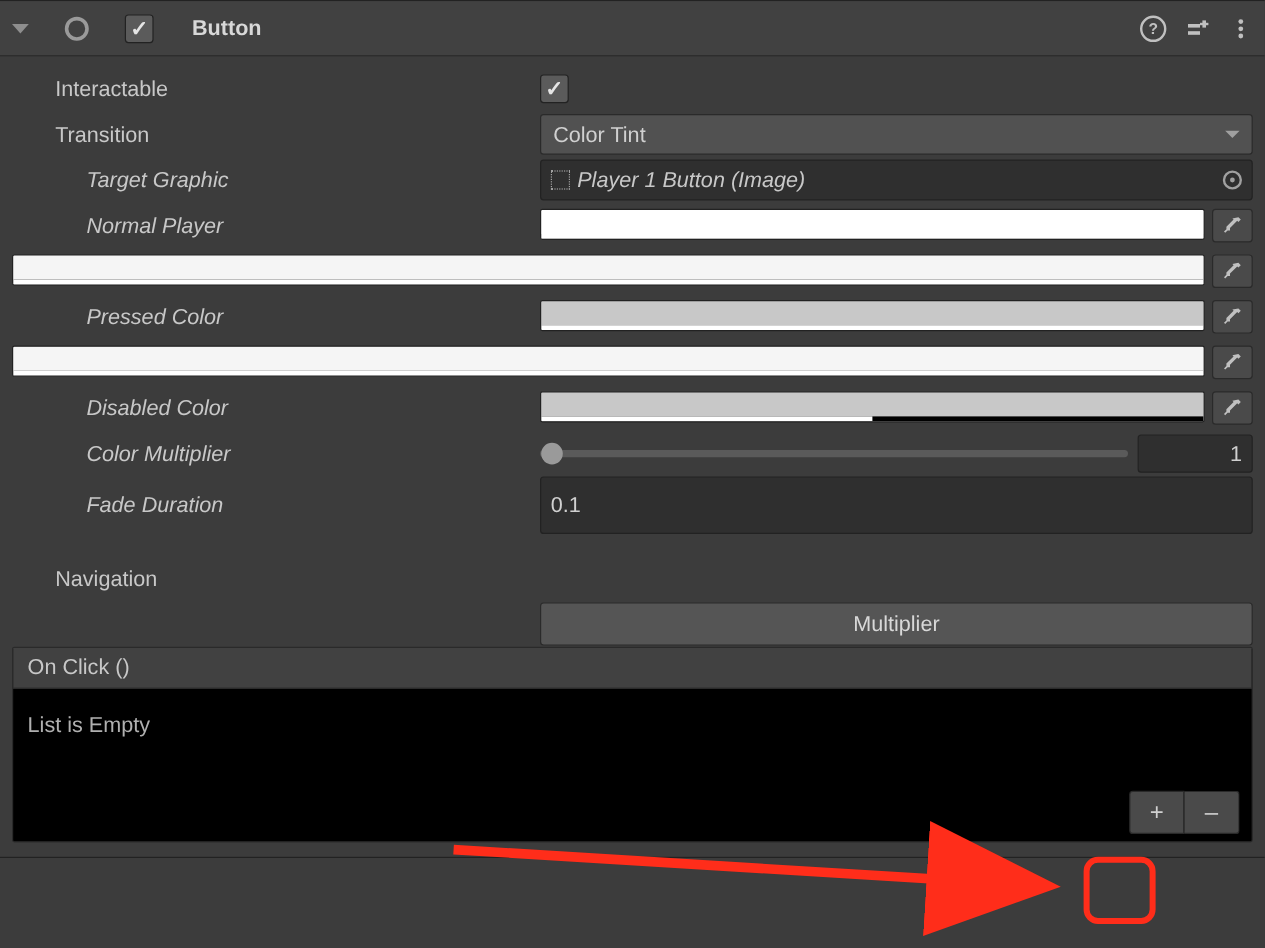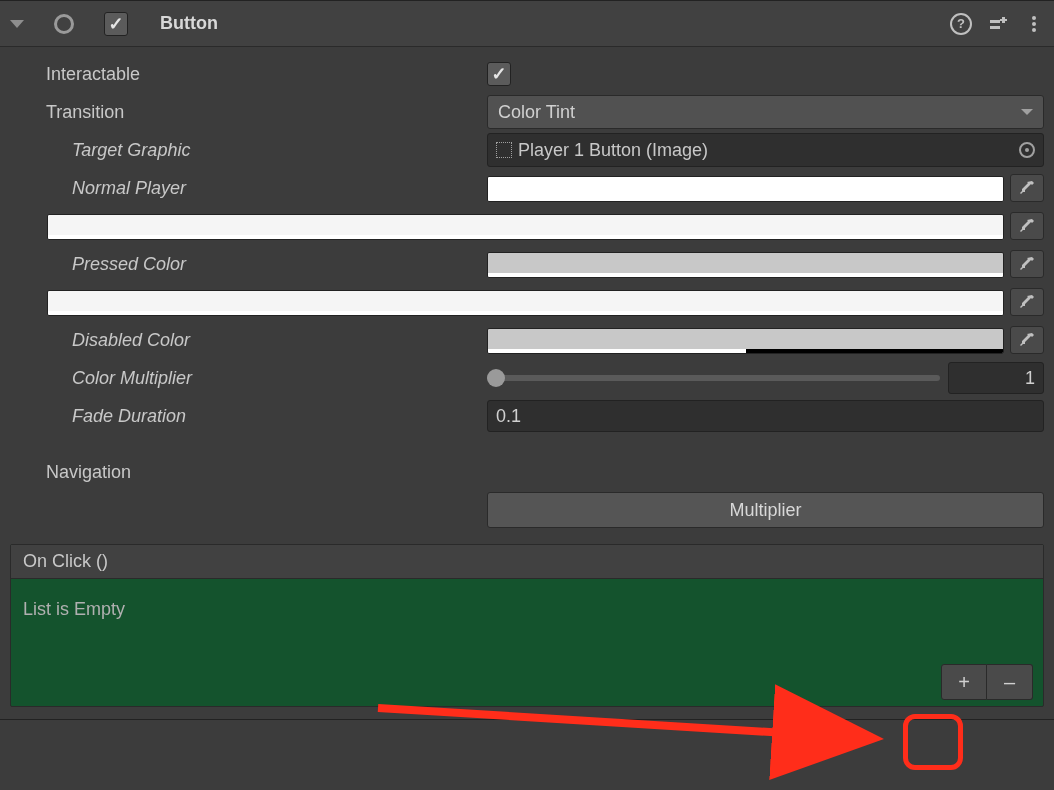--- a/index.html
+++ b/index.html
@@ -70,21 +70,21 @@
     gap: 16px;
     color: #c0c0c0;
   }
   .icon-btn { cursor: pointer; display: inline-flex; }
   .help-icon::before { content: "?"; font-weight:700; border:2px solid #c0c0c0; border-radius:50%; width:18px; height:18px; display:inline-flex; align-items:center; justify-content:center; font-size:13px; }
   .preset-icon svg, .kebab-icon svg { width:20px; height:20px; fill:#c0c0c0; }
   .body { padding: 8px 10px 12px 10px; }
   .row { display: flex; align-items: center; min-height: 38px; }
   .label-col { width: 440px; padding-left: 36px; }
   .label-col.indent { padding-left: 62px; font-style: italic; }
-  .field-col { flex: 1; display: flex; align-items: flex-end; gap: 6px; margin-left: 37px; }
+  .field-col { flex: 1; display: flex; align-items: flex-start; gap: 6px; }
   .dropdown {
     flex: 1;
     background: #515151;
     border: 1px solid #2a2a2a;
     border-radius: 3px;
     height: 34px;
     display: flex;
     align-items: center;
     padding: 0 10px;
     color: #d0d0d0;
@@ -102,20 +102,21 @@
     flex: 1;
     background: #2f2f2f;
     border: 1px solid #222;
     border-radius: 3px;
     height: 34px;
     display: flex;
     align-items: center;
     padding: 0 8px;
     color: #c8c8c8;
     cursor: pointer;
+    font-style: italic;
   }
   .object-icon { width:16px; height:16px; border:1px dotted #a0a0a0; margin-right:6px; }
   .object-picker {
     margin-left: auto;
     width:16px;height:16px;
     border:2px solid #a0a0a0;
     border-radius:50%;
     position:relative;
   }
   .object-picker::after{
@@ -155,34 +156,34 @@
     width:18px;height:18px;border-radius:50%;
     background:#9a9a9a;
   }
   .number-box {
     width: 96px; height: 32px;
     background:#2f2f2f; border:1px solid #222; border-radius:3px;
     color:#d0d0d0; padding:0 8px; display:flex;align-items:center;justify-content:flex-end;
     cursor:text;
   }
   .text-input {
-    flex:1; height:32px;
+    flex:1; height:48px;
     background:#2f2f2f; border:1px solid #222; border-radius:3px;
     color:#d0d0d0; padding:0 8px; display:flex;align-items:center;
     cursor:text;
   }
   .btn {
     flex:1; height: 36px;
     background:#555; border:1px solid #2a2a2a; border-radius:3px;
     display:flex;align-items:center;justify-content:center;
     color:#d8d8d8; cursor:pointer;
   }
   .events-box {
-    margin-top: 15px;
-    background:#14532d;
+    margin-top: 0;
+    background:#000000;
     border:1px solid #2a2a2a;
     border-radius:2px;
   }
   .events-header {
     background:#414141; border-bottom:1px solid #2a2a2a;
     padding:6px 12px;
   }
   .events-body {
     padding: 20px 12px 40px 12px;
     color:#b0b0b0;

